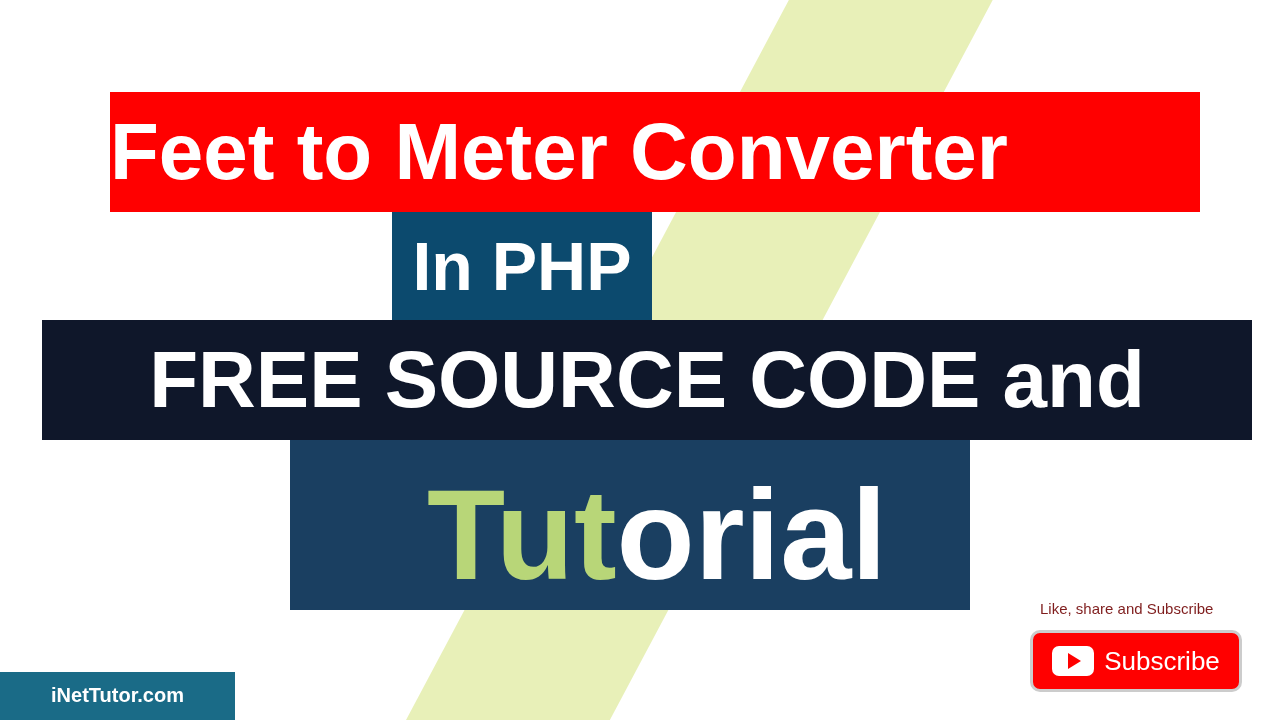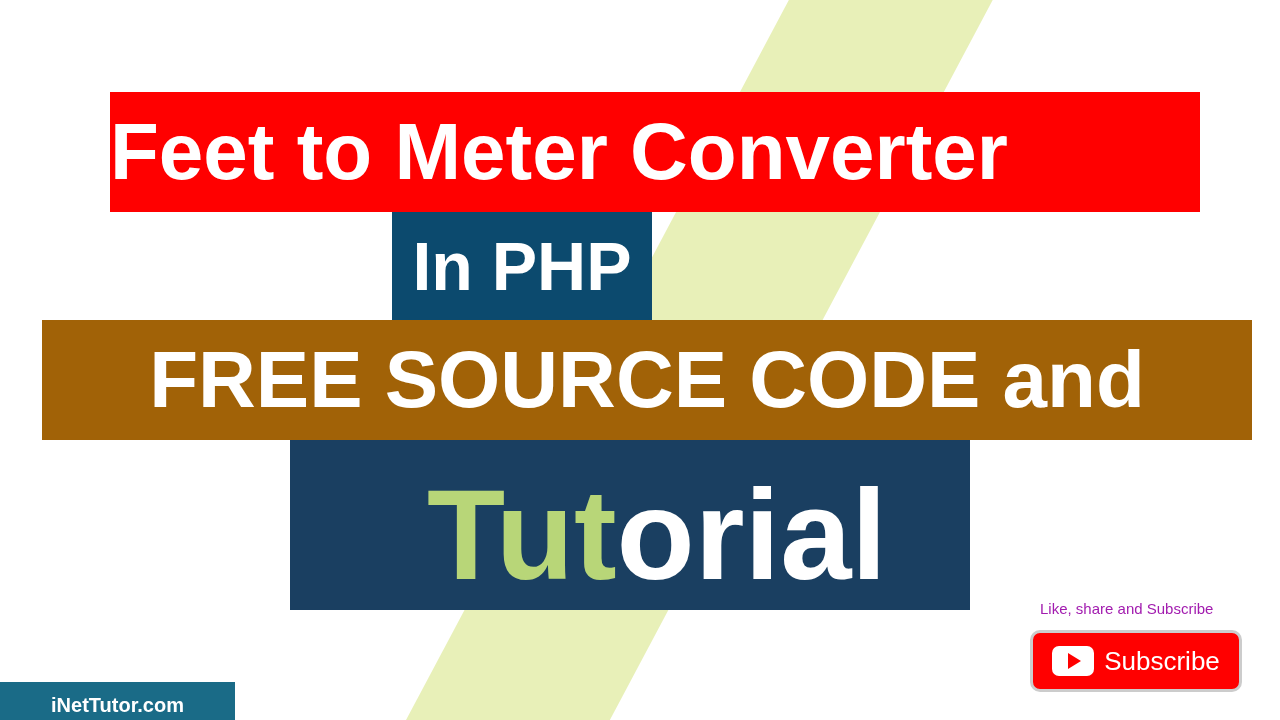--- a/index.html
+++ b/index.html
@@ -48,21 +48,21 @@
     line-height: 108px;
     text-align: center;
     z-index: 2;
   }
   .purple-banner {
     position: absolute;
     top: 320px;
     left: 42px;
     width: 1210px;
     height: 120px;
-    background: #a16207;
+    background: #0f172a;
     color: #ffffff;
     font-size: 80px;
     font-weight: bold;
     line-height: 120px;
     text-align: center;
     z-index: 4;
   }
   .navy-box {
     position: absolute;
     top: 440px;
@@ -84,21 +84,21 @@
     line-height: 150px;
     z-index: 3;
     margin-top: 12px;
   }
   .tutorial-text .front { color: #b8d678; }
   .like-text {
     position: absolute;
     top: 600px;
     left: 1040px;
     font-size: 15px;
-    color: #a21caf;
+    color: #7f1d1d;
     z-index: 5;
   }
   .subscribe-btn {
     position: absolute;
     top: 630px;
     left: 1030px;
     width: 212px;
     height: 62px;
     background: #ff0000;
     border: 3px solid #ccc;
@@ -127,21 +127,21 @@
   }
   .subscribe-btn .sub-label {
     color: #ffffff;
     font-size: 26px;
   }
   .site-badge {
     position: absolute;
     bottom: 0;
     left: 0;
     width: 235px;
-    height: 38px;
+    height: 48px;
     background: #1a6b87;
     color: #ffffff;
     font-size: 20px;
     font-weight: bold;
     line-height: 46px;
     text-align: center;
     z-index: 5;
   }
 </style>
 </head>

